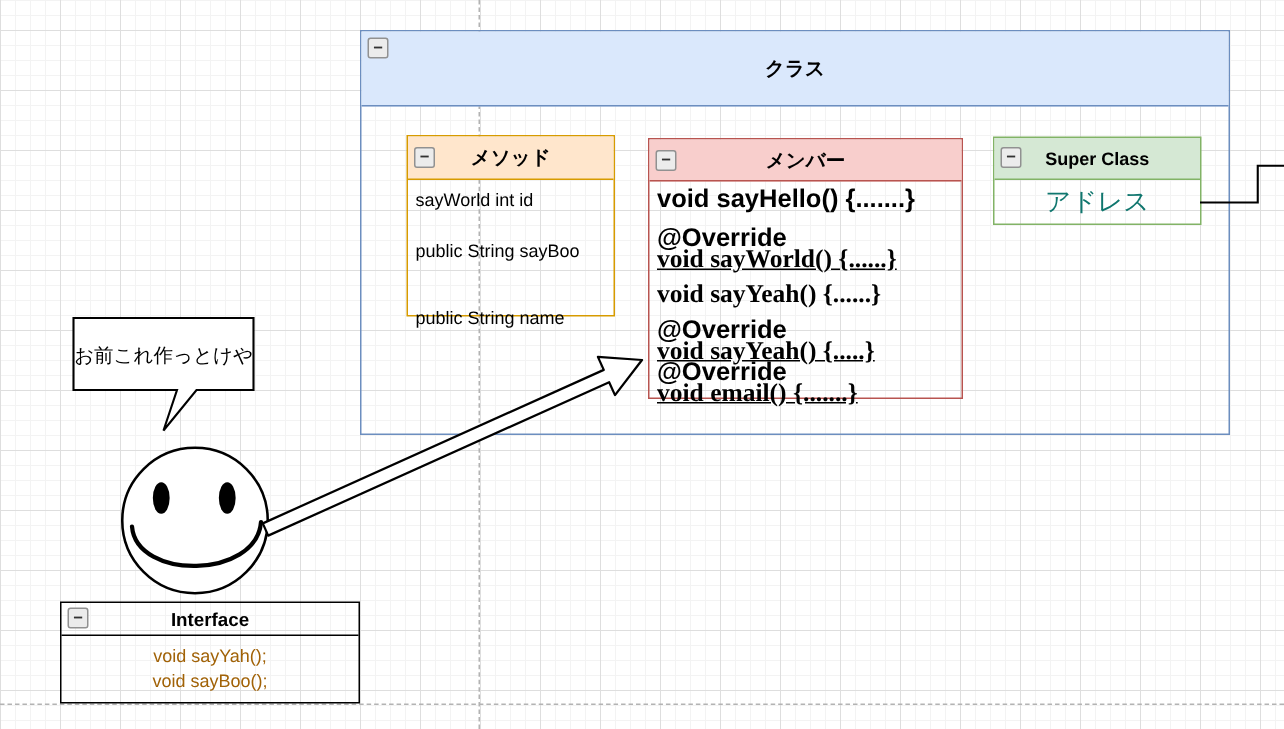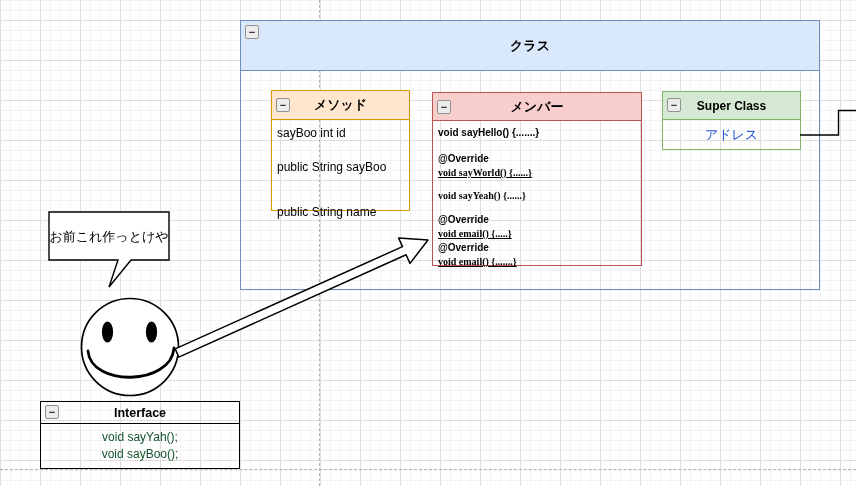--- a/index.html
+++ b/index.html
@@ -32,34 +32,34 @@
     font-weight:bold;font-size:13px;color:#000;}
 
   
   .members{left:30px;top:69px;width:139px;height:121px;border:1px solid #d79b00;position:absolute;box-sizing:border-box;}
   .members .hdr{height:29px;background:#ffe6cc;border-bottom:1px solid #d79b00;font-size:13px;color:#000;}
   .members .row{position:absolute;left:5px;font-size:12px;line-height:14px;color:#000;white-space:nowrap;}
 
   
   .methods{left:191px;top:71px;width:210px;height:174px;border:1px solid #b85450;position:absolute;box-sizing:border-box;}
   .methods .hdr{height:28px;background:#f8cecc;border-bottom:1px solid #b85450;font-size:13px;color:#000;}
-  .methods .mitem{position:absolute;left:5px;font-size:10px;font-weight:bold;line-height:14px;color:#000;white-space:nowrap;}
+  .methods .mitem{position:absolute;left:5px;font-size:17px;font-weight:bold;line-height:14px;color:#000;white-space:nowrap;}
   .m-red{color:#990000;}
   .m-ul{text-decoration:underline;font-family:Liberation Serif, serif;}
 
   
   .superclass{left:421px;top:70px;width:139px;height:59px;border:1px solid #82b366;position:absolute;box-sizing:border-box;}
   .superclass .hdr{height:28px;background:#d5e8d4;border-bottom:1px solid #82b366;font-size:12px;color:#000;}
-  .superclass .row{height:29px;display:flex;align-items:center;justify-content:center;font-size:13px;color:#1d4ed8;}
+  .superclass .row{height:29px;display:flex;align-items:center;justify-content:center;font-size:17px;color:#0f766e;}
 
   
   .interface{left:40px;top:401px;width:200px;height:68px;border:1.5px solid #000;}
   .interface .hdr{height:22px;border-bottom:1.5px solid #000;font-weight:bold;font-size:12.5px;color:#000;}
   .interface .ibody{display:flex;flex-direction:column;align-items:center;justify-content:center;height:44px;
-    font-size:12px;line-height:17px;color:#14532d;}
+    font-size:12px;line-height:17px;color:#a16207;}
 
   
   .callout-text{left:49px;top:212px;width:120px;height:49px;z-index:6;display:flex;align-items:center;
     justify-content:center;font-size:13px;color:#000;white-space:nowrap;}
 
   svg.layer{position:absolute;left:0;top:0;z-index:5;pointer-events:none;}
 </style>
 </head>
 <body>
 
@@ -70,21 +70,21 @@
   <div class="hdr">
     <div class="collapse" style="left:4px;top:4px;">−</div>
     <span>クラス</span>
   </div>
 
   <div class="members">
     <div class="hdr">
       <div class="collapse" style="left:4px;top:7px;">−</div>
       <span>メソッド</span>
     </div>
-    <div class="row" style="top:35px;">sayBoo int id</div>
+    <div class="row" style="top:35px;">sayWorld int id</div>
     <div class="row" style="top:69px;">public String sayBoo</div>
     <div class="row" style="top:114px;">public String name</div>
   </div>
 
   <div class="methods">
     <div class="hdr">
       <div class="collapse" style="left:4px;top:7px;">−</div>
       <span>メンバー</span>
     </div>
     <div class="mitem" style="top:33px;">
@@ -92,21 +92,21 @@
     </div>
     <div class="mitem" style="top:59px;">
       <div>@Override</div>
       <div class="m-ul">void sayWorld() {......}</div>
     </div>
     <div class="mitem" style="top:96px;font-family:Liberation Serif, serif;">
       <div>void sayYeah() {......}</div>
     </div>
     <div class="mitem m-red" style="top:120px;">
       <div>@Override</div>
-      <div class="m-ul">void email() {.....}</div>
+      <div class="m-ul">void sayYeah() {.....}</div>
     </div>
     <div class="mitem m-red" style="top:148px;">
       <div>@Override</div>
       <div class="m-ul">void email() {.......}</div>
     </div>
   </div>
 
   <div class="superclass">
     <div class="hdr">
       <div class="collapse" style="left:4px;top:6px;">−</div>

